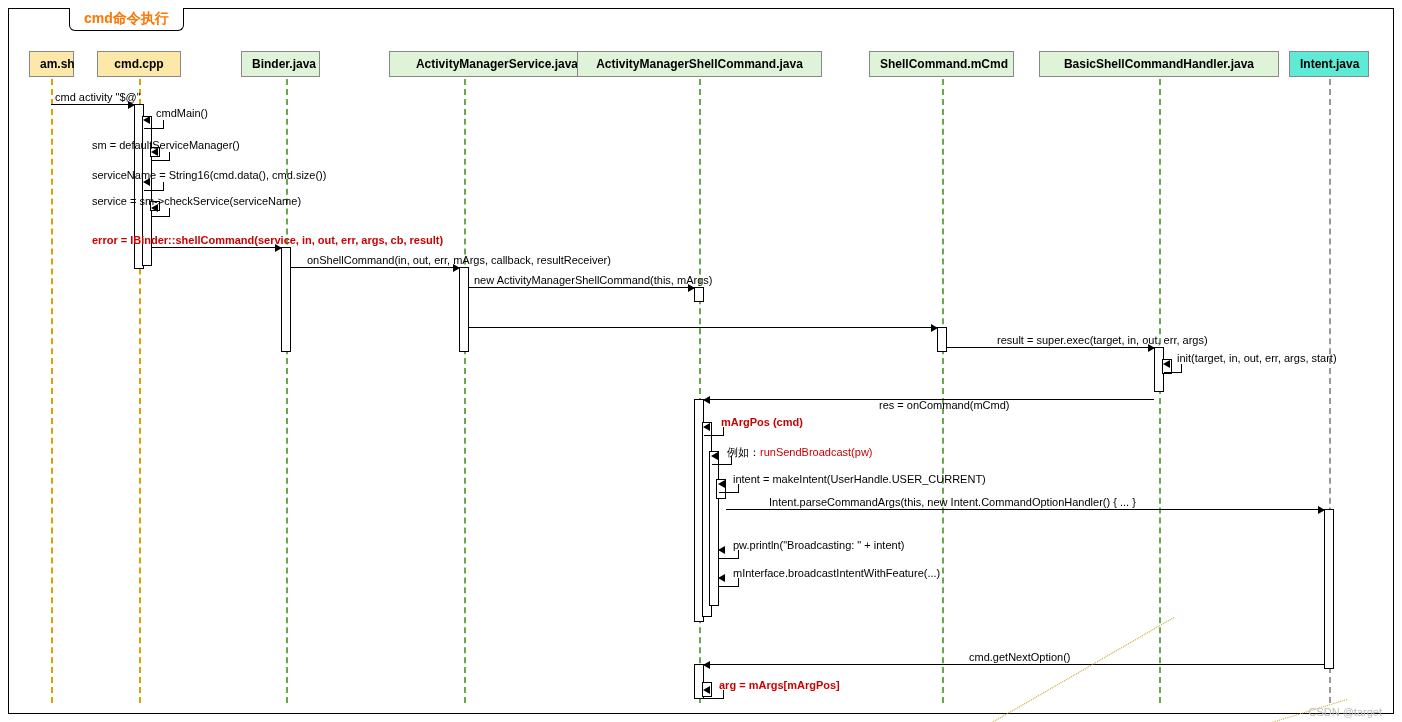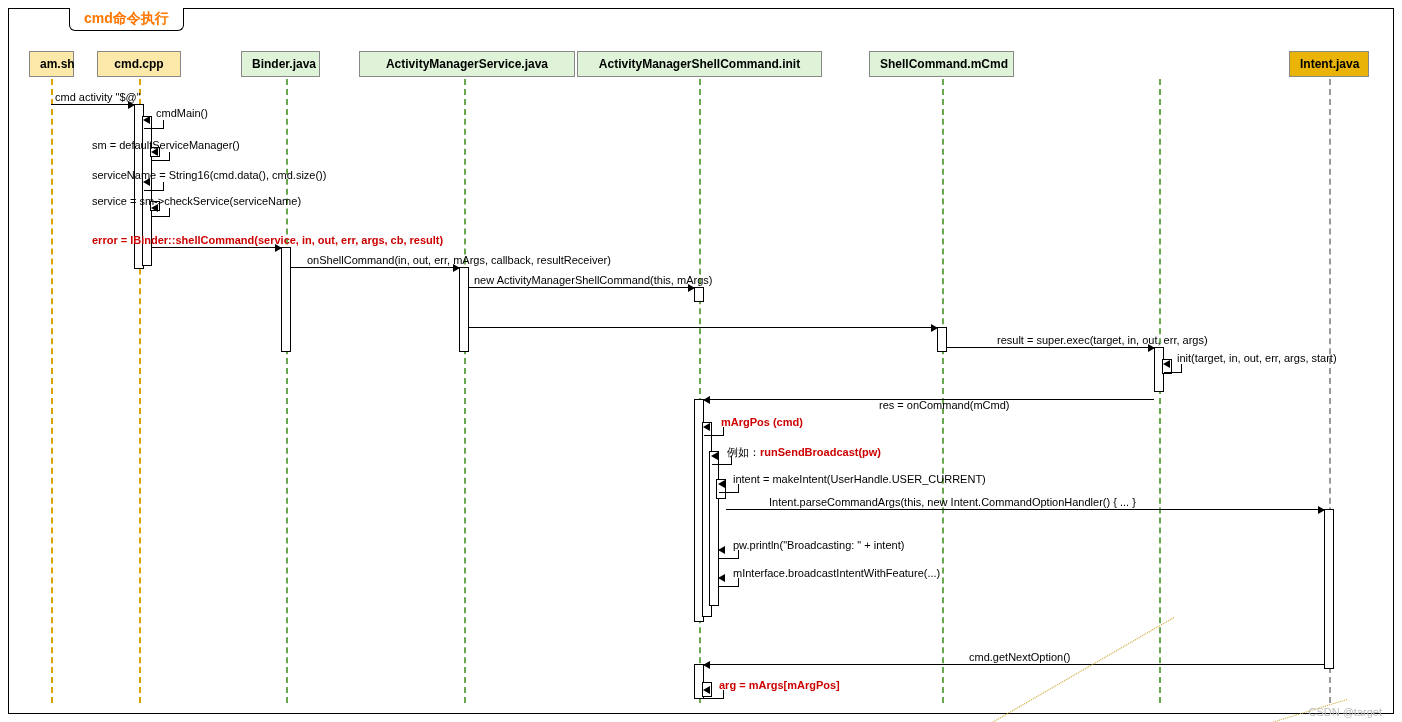--- a/index.html
+++ b/index.html
@@ -22,24 +22,25 @@
 </style>
 </head>
 <body>
 
 <div class="frame">
   <div class="title-tab">cmd命令执行</div>
 
   <div class="part yellow" style="left:20px;top:42px;width:45px">am.sh</div>
   <div class="part yellow" style="left:88px;top:42px;width:84px">cmd.cpp</div>
   <div class="part" style="left:232px;top:42px;width:79px">Binder.java</div>
-  <div class="part" style="left:350px;top:42px;width:216px">ActivityManagerService.java</div>
-  <div class="part" style="left:568px;top:42px;width:245px">ActivityManagerShellCommand.init</div>
+  <div class="part" style="left:380px;top:42px;width:216px">ActivityManagerService.java</div>
+  <div class="part" style="left:568px;top:42px;width:245px">ActivityManagerShellCommand.java</div>
   <div class="part" style="left:860px;top:42px;width:145px">ShellCommand.mCmd</div>
-  <div class="part" style="left:1280px;top:42px;width:80px;background:#eab308">Intent.java</div>
+  <div class="part" style="left:1030px;top:42px;width:240px">BasicShellCommandHandler.java</div>
+  <div class="part" style="left:1280px;top:42px;width:80px;background:#5eead4">Intent.java</div>
 
   <div class="lifeline yellow" style="left:42px"></div>
   <div class="lifeline yellow" style="left:130px"></div>
   <div class="lifeline" style="left:277px"></div>
   <div class="lifeline" style="left:455px"></div>
   <div class="lifeline" style="left:690px"></div>
   <div class="lifeline" style="left:933px"></div>
   <div class="lifeline" style="left:1150px"></div>
   <div class="lifeline gray" style="left:1320px"></div>
 
@@ -92,21 +93,21 @@
 
   <div class="msg" style="left:1168px;top:343px">init(target, in, out, err, args, start)</div>
   <div class="arr left" style="left:1155px;top:355px;width:18px;border-top-width:0;border-bottom:1.3px solid #000;height:9px;border-right:1.3px solid #000"></div>
 
   <div class="msg" style="left:870px;top:390px">res = onCommand(mCmd)</div>
   <div class="arr left" style="left:695px;top:390px;width:450px"></div>
 
   <div class="msg red" style="left:712px;top:407px">mArgPos (cmd)</div>
   <div class="arr left" style="left:695px;top:418px;width:20px;border-top-width:0;border-bottom:1.3px solid #000;height:9px;border-right:1.3px solid #000"></div>
 
-  <div class="msg" style="left:718px;top:436px"><span>例如：</span><span class="red" style="color:#c00;font-weight:bold">runSendBroadcast(pw)</span></div>
+  <div class="msg" style="left:718px;top:436px"><span>例如：</span><span class="red" style="color:#c00;font-weight:normal">runSendBroadcast(pw)</span></div>
   <div class="arr left" style="left:703px;top:447px;width:20px;border-top-width:0;border-bottom:1.3px solid #000;height:9px;border-right:1.3px solid #000"></div>
 
   <div class="msg" style="left:724px;top:464px">intent = makeIntent(UserHandle.USER_CURRENT)</div>
   <div class="arr left" style="left:710px;top:475px;width:20px;border-top-width:0;border-bottom:1.3px solid #000;height:9px;border-right:1.3px solid #000"></div>
 
   <div class="msg" style="left:760px;top:487px">Intent.parseCommandArgs(this, new Intent.CommandOptionHandler() { ... }</div>
   <div class="arr" style="left:717px;top:500px;width:598px"></div>
 
   <div class="msg" style="left:724px;top:530px">pw.println("Broadcasting: " + intent)</div>
   <div class="arr left" style="left:710px;top:541px;width:20px;border-top-width:0;border-bottom:1.3px solid #000;height:9px;border-right:1.3px solid #000"></div>

